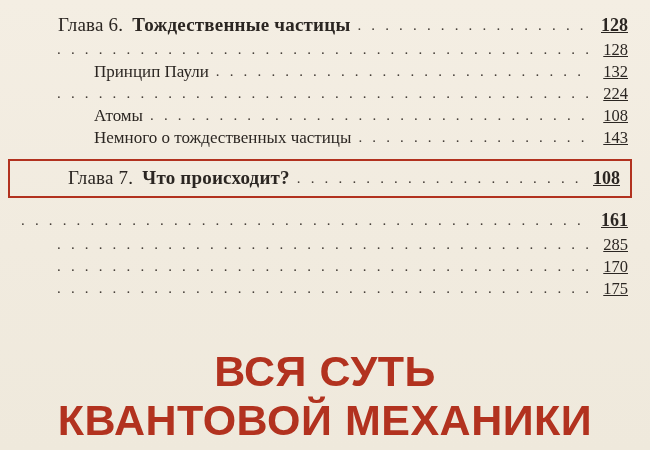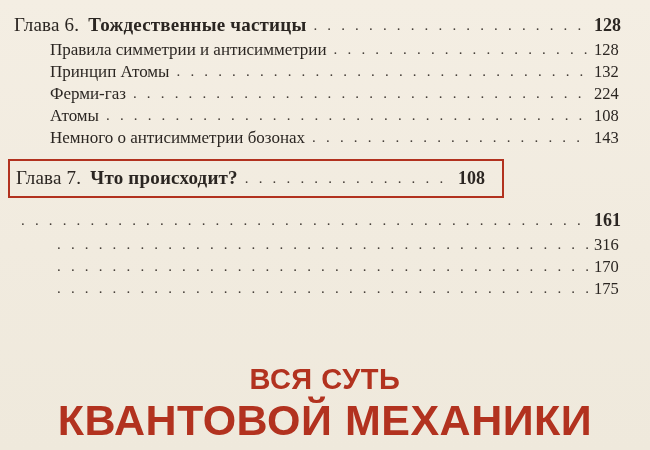--- a/index.html
+++ b/index.html
@@ -30,36 +30,38 @@
     margin-bottom: 2px;
   }
   .toc-line {
     display: flex;
     align-items: baseline;
     color: #2b2622;
     white-space: nowrap;
   }
   .toc-line .lbl {
     flex: 0 0 auto;
+    margin-left: 44px;
   }
   .toc-line .leader {
     flex: 1 1 auto;
     overflow: hidden;
     white-space: nowrap;
     margin: 0 6px 0 7px;
     letter-spacing: 3.2px;
     color: #433c36;
     font-size: 15px;
     position: relative;
     top: -1px;
   }
   .toc-line .pg {
     flex: 0 0 auto;
-    text-align: left;
+    text-align: right;
     width: 34px;
+    text-decoration: underline;
   }
 
   
   .chapter-row {
     font-size: 19px;
     padding: 2px 0 2px 0;
   }
   .chapter-row .ch-num {
     font-weight: normal;
     letter-spacing: 0.2px;
@@ -79,23 +81,23 @@
     font-size: 17px;
     padding: 1px 0 1px 0;
     margin-left: 36px;
   }
   .sub-row .pg {
     font-size: 16.5px;
   }
 
   .boxed {
     border: 2px solid #b2321f;
-    padding: 6px 10px 7px 6px;
+    padding: 6px 10px 7px 14px;
     margin: 10px 0 10px -6px;
-    width: 496px;
+    width: 624px;
     box-sizing: border-box;
   }
   .boxed .chapter-row {
     padding: 0;
   }
   .group {
     margin-top: 2px;
   }
   .group-head {
     margin-bottom: 1px;
@@ -107,21 +109,21 @@
     right: 0;
     bottom: 6px;
     text-align: center;
     font-family: "Liberation Sans", sans-serif;
     color: #b2321f;
     font-weight: bold;
     line-height: 1.06;
     letter-spacing: 0.5px;
   }
   .banner .l1 {
-    font-size: 29px;
+    font-size: 43px;
     display: block;
     padding-bottom: 4px;
   }
   .banner .l2 {
     font-size: 43px;
     display: block;
     text-align: center;
   }
 </style>
 </head>
@@ -136,41 +138,39 @@
         <div class="toc-line chapter-row">
           <span class="lbl">
             <span class="ch-num">Глава 6.</span><span class="ch-title">Тождественные частицы</span>
           </span>
           <span class="leader">. . . . . . . . . . . . . . . . . . . . . . . . . . . . . . . . . . . . . . . . . . . . . . . . . . . . . . . . . . . . . . . . . . . . . . . .</span>
           <span class="pg">128</span>
         </div>
       </div>
 
       <div class="toc-line sub-row">
-        <span class="lbl">Правила симметрии и антисимметрии</span>
         <span class="leader">. . . . . . . . . . . . . . . . . . . . . . . . . . . . . . . . . . . . . . . . . . . . . . . . . . . . . . . . . . . . . . . . . . . . . . . .</span>
         <span class="pg">128</span>
       </div>
       <div class="toc-line sub-row">
-        <span class="lbl">Принцип Атомы</span>
+        <span class="lbl">Принцип Паули</span>
         <span class="leader">. . . . . . . . . . . . . . . . . . . . . . . . . . . . . . . . . . . . . . . . . . . . . . . . . . . . . . . . . . . . . . . . . . . . . . . .</span>
         <span class="pg">132</span>
       </div>
       <div class="toc-line sub-row">
-        <span class="lbl">Ферми-газ</span>
         <span class="leader">. . . . . . . . . . . . . . . . . . . . . . . . . . . . . . . . . . . . . . . . . . . . . . . . . . . . . . . . . . . . . . . . . . . . . . . .</span>
         <span class="pg">224</span>
       </div>
       <div class="toc-line sub-row">
         <span class="lbl">Атомы</span>
         <span class="leader">. . . . . . . . . . . . . . . . . . . . . . . . . . . . . . . . . . . . . . . . . . . . . . . . . . . . . . . . . . . . . . . . . . . . . . . .</span>
         <span class="pg">108</span>
       </div>
       <div class="toc-line sub-row">
-        <span class="lbl">Немного о антисимметрии бозонах</span>
+        <span class="lbl">Немного о тождественных частицы</span>
         <span class="leader">. . . . . . . . . . . . . . . . . . . . . . . . . . . . . . . . . . . . . . . . . . . . . . . . . . . . . . . . . . . . . . . . . . . . . . . .</span>
         <span class="pg">143</span>
       </div>
     </div>
 
     <div class="boxed">
       <div class="toc-line chapter-row">
         <span class="lbl">
           <span class="ch-num">Глава 7.</span><span class="ch-title">Что происходит?</span>
         </span>
@@ -182,21 +182,21 @@
     <div class="group">
       <div class="chapter-block group-head">
         <div class="toc-line chapter-row">
           <span class="leader">. . . . . . . . . . . . . . . . . . . . . . . . . . . . . . . . . . . . . . . . . . . . . . . . . . . . . . . . . . . . . . . . . . . . . . . .</span>
           <span class="pg">161</span>
         </div>
       </div>
 
       <div class="toc-line sub-row">
         <span class="leader">. . . . . . . . . . . . . . . . . . . . . . . . . . . . . . . . . . . . . . . . . . . . . . . . . . . . . . . . . . . . . . . . . . . . . . . .</span>
-        <span class="pg">316</span>
+        <span class="pg">285</span>
       </div>
       <div class="toc-line sub-row">
         <span class="leader">. . . . . . . . . . . . . . . . . . . . . . . . . . . . . . . . . . . . . . . . . . . . . . . . . . . . . . . . . . . . . . . . . . . . . . . .</span>
         <span class="pg">170</span>
       </div>
       <div class="toc-line sub-row">
         <span class="leader">. . . . . . . . . . . . . . . . . . . . . . . . . . . . . . . . . . . . . . . . . . . . . . . . . . . . . . . . . . . . . . . . . . . . . . . .</span>
         <span class="pg">175</span>
       </div>
     </div>

